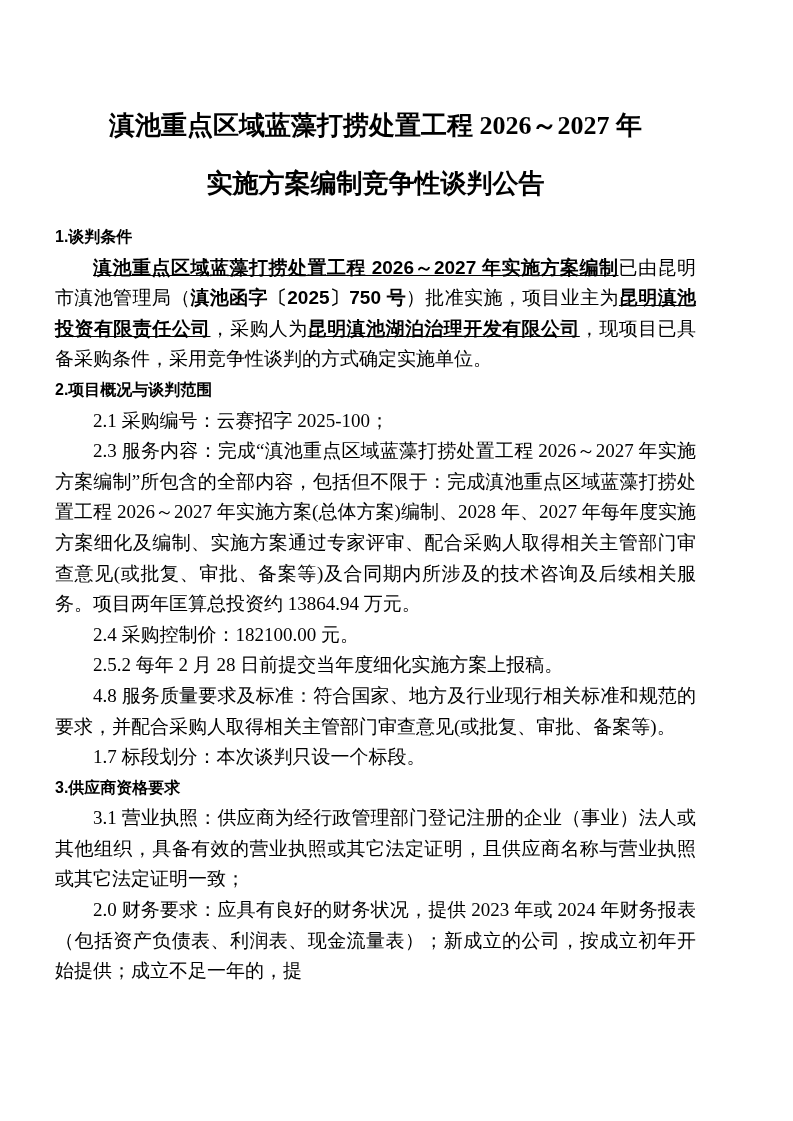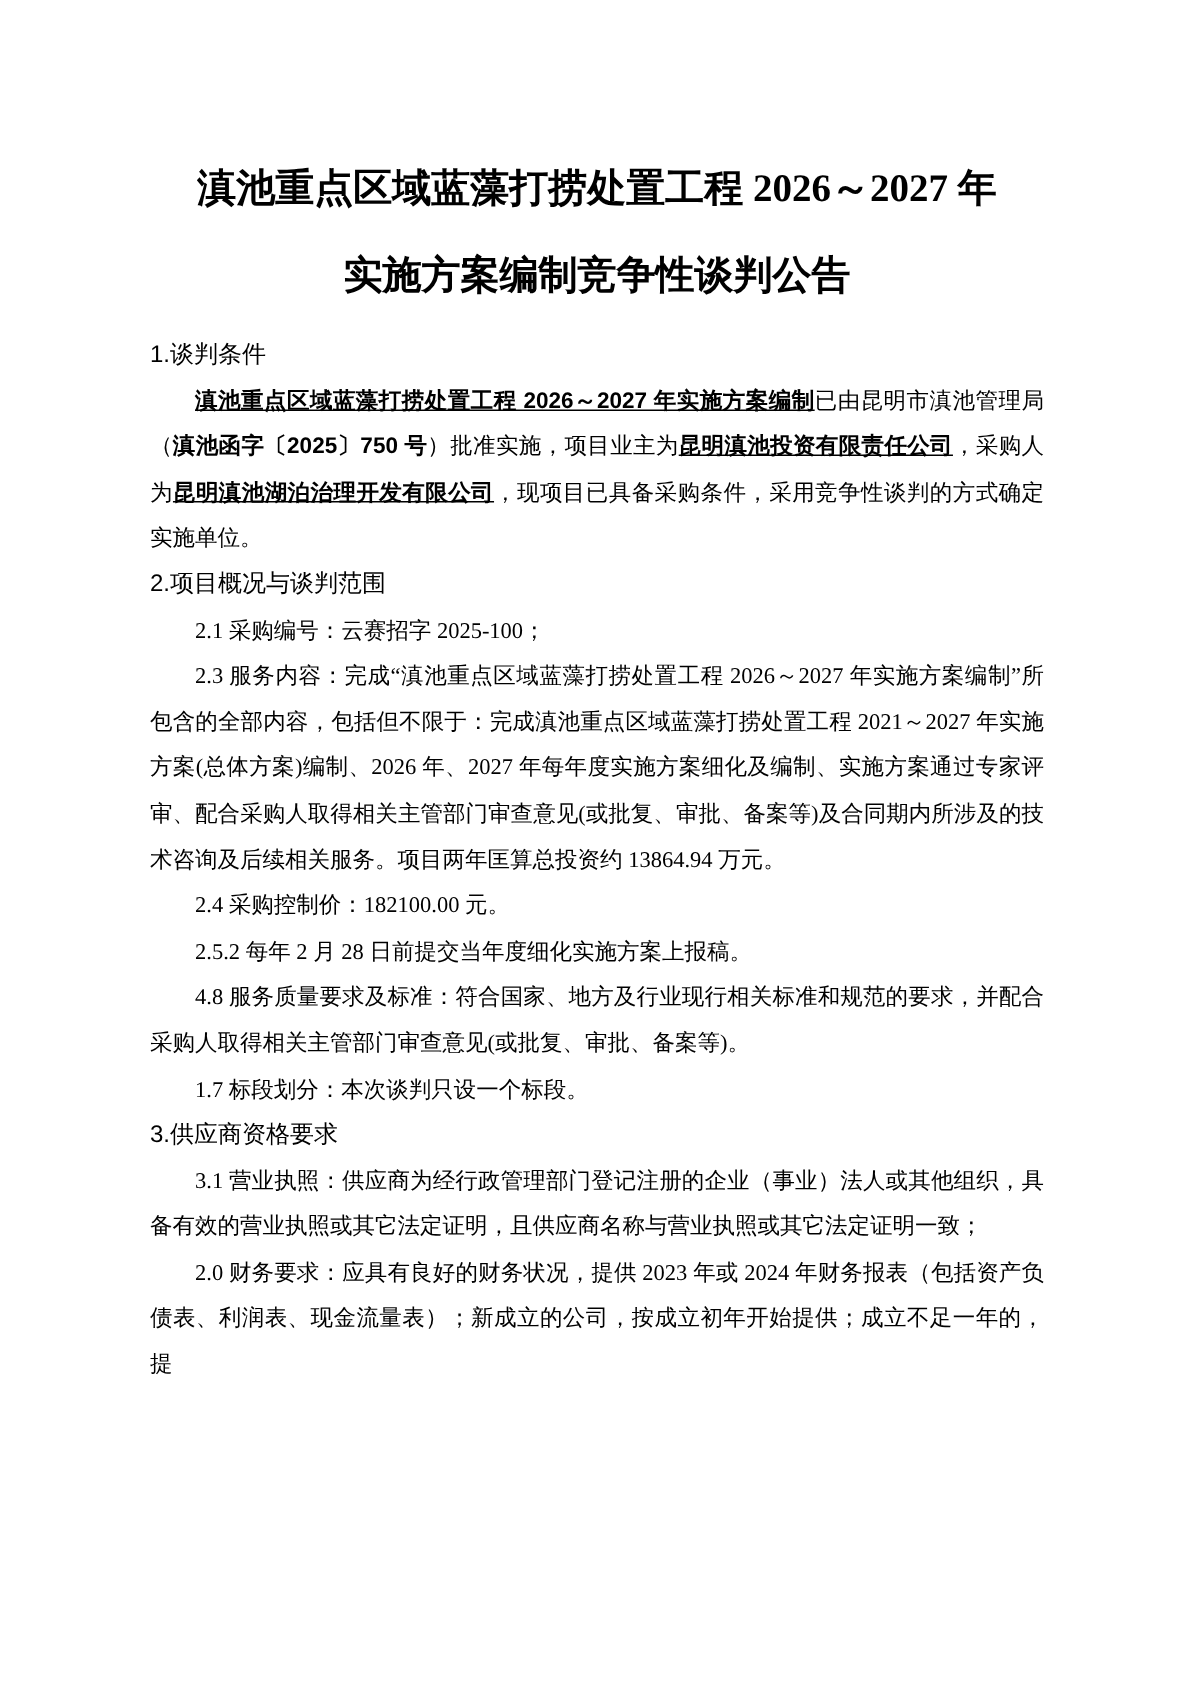--- a/index.html
+++ b/index.html
@@ -11,41 +11,41 @@
     width: 793px;
     height: 1121px;
     color: #000000;
     font-family: "Liberation Serif", "DejaVu Serif", serif;
     overflow: hidden;
   }
   .page {
     box-sizing: border-box;
     width: 793px;
     height: 802px;
-    padding: 97px 97px 0 100px;
+    padding: 97px 97px 0 55px;
   }
   .doc-title {
     text-align: center;
     font-weight: bold;
     font-size: 26px;
     line-height: 58px;
     font-family: "Liberation Serif", "DejaVu Serif", serif;
     margin: 0 0 9px 0;
   }
   .sec-heading {
     font-size: 16px;
-    font-weight: normal;
+    font-weight: bold;
     line-height: 30.6px;
     margin: 0;
     font-family: "Liberation Sans", "DejaVu Sans", sans-serif;
     text-align: left;
   }
   p.body-para {
     margin: 0;
-    font-size: 15px;
+    font-size: 19px;
     line-height: 30.6px;
     text-align: justify;
     text-indent: 2em;
     word-break: break-all;
   }
   .b {
     font-weight: bold;
     font-family: "Liberation Sans", "DejaVu Sans", sans-serif;
   }
   .bu {
@@ -64,21 +64,21 @@
     <div>实施方案编制竞争性谈判公告</div>
   </h1>
 
   <h2 class="sec-heading">1.谈判条件</h2>
 
   <p class="body-para"><span class="bu">滇池重点区域蓝藻打捞处置工程 2026～2027 年实施方案编制</span><span>已由昆明市滇池管理局（</span><span class="b">滇池函字〔2025〕750 号</span><span>）批准实施，项目业主为</span><span class="bu">昆明滇池投资有限责任公司</span><span>，采购人为</span><span class="bu">昆明滇池湖泊治理开发有限公司</span><span>，现项目已具备采购条件，采用竞争性谈判的方式确定实施单位。</span></p>
 
   <h2 class="sec-heading">2.项目概况与谈判范围</h2>
 
   <p class="body-para">2.1 采购编号：云赛招字 2025-100；</p>
-  <p class="body-para">2.3 服务内容：完成“滇池重点区域蓝藻打捞处置工程 2026～2027 年实施方案编制”所包含的全部内容，包括但不限于：完成滇池重点区域蓝藻打捞处置工程 2021～2027 年实施方案(总体方案)编制、2026 年、2027 年每年度实施方案细化及编制、实施方案通过专家评审、配合采购人取得相关主管部门审查意见(或批复、审批、备案等)及合同期内所涉及的技术咨询及后续相关服务。项目两年匡算总投资约 13864.94 万元。</p>
+  <p class="body-para">2.3 服务内容：完成“滇池重点区域蓝藻打捞处置工程 2026～2027 年实施方案编制”所包含的全部内容，包括但不限于：完成滇池重点区域蓝藻打捞处置工程 2026～2027 年实施方案(总体方案)编制、2028 年、2027 年每年度实施方案细化及编制、实施方案通过专家评审、配合采购人取得相关主管部门审查意见(或批复、审批、备案等)及合同期内所涉及的技术咨询及后续相关服务。项目两年匡算总投资约 13864.94 万元。</p>
   <p class="body-para">2.4 采购控制价：182100.00 元。</p>
   <p class="body-para">2.5.2 每年 2 月 28 日前提交当年度细化实施方案上报稿。</p>
   <p class="body-para">4.8 服务质量要求及标准：符合国家、地方及行业现行相关标准和规范的要求，并配合采购人取得相关主管部门审查意见(或批复、审批、备案等)。</p>
   <p class="body-para">1.7 标段划分：本次谈判只设一个标段。</p>
 
   <h2 class="sec-heading">3.供应商资格要求</h2>
 
   <p class="body-para">3.1 营业执照：供应商为经行政管理部门登记注册的企业（事业）法人或其他组织，具备有效的营业执照或其它法定证明，且供应商名称与营业执照或其它法定证明一致；</p>
   <p class="body-para">2.0 财务要求：应具有良好的财务状况，提供 2023 年或 2024 年财务报表（包括资产负债表、利润表、现金流量表）；新成立的公司，按成立初年开始提供；成立不足一年的，提</p>
 

